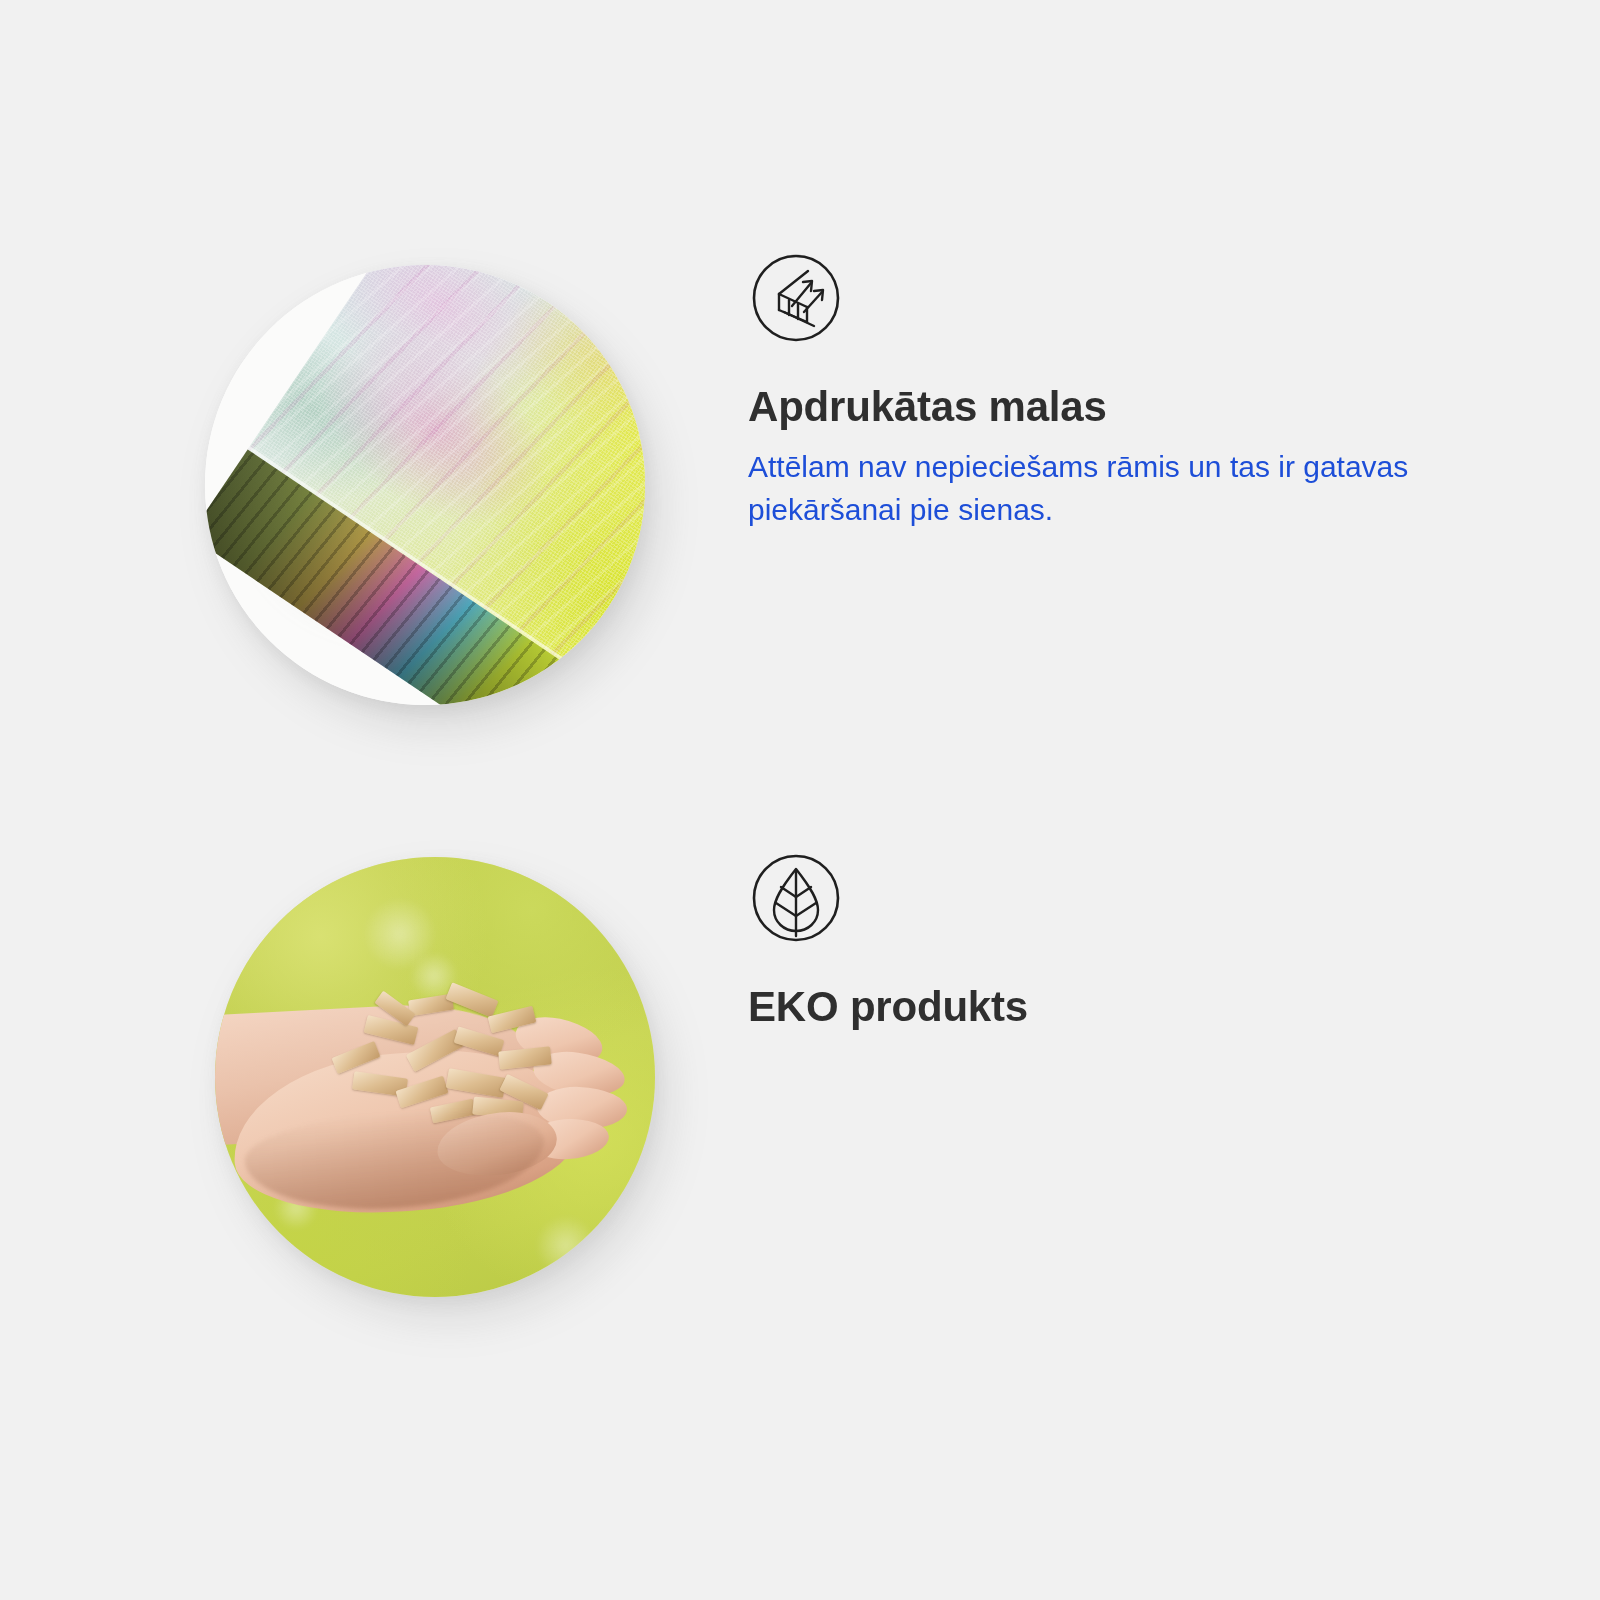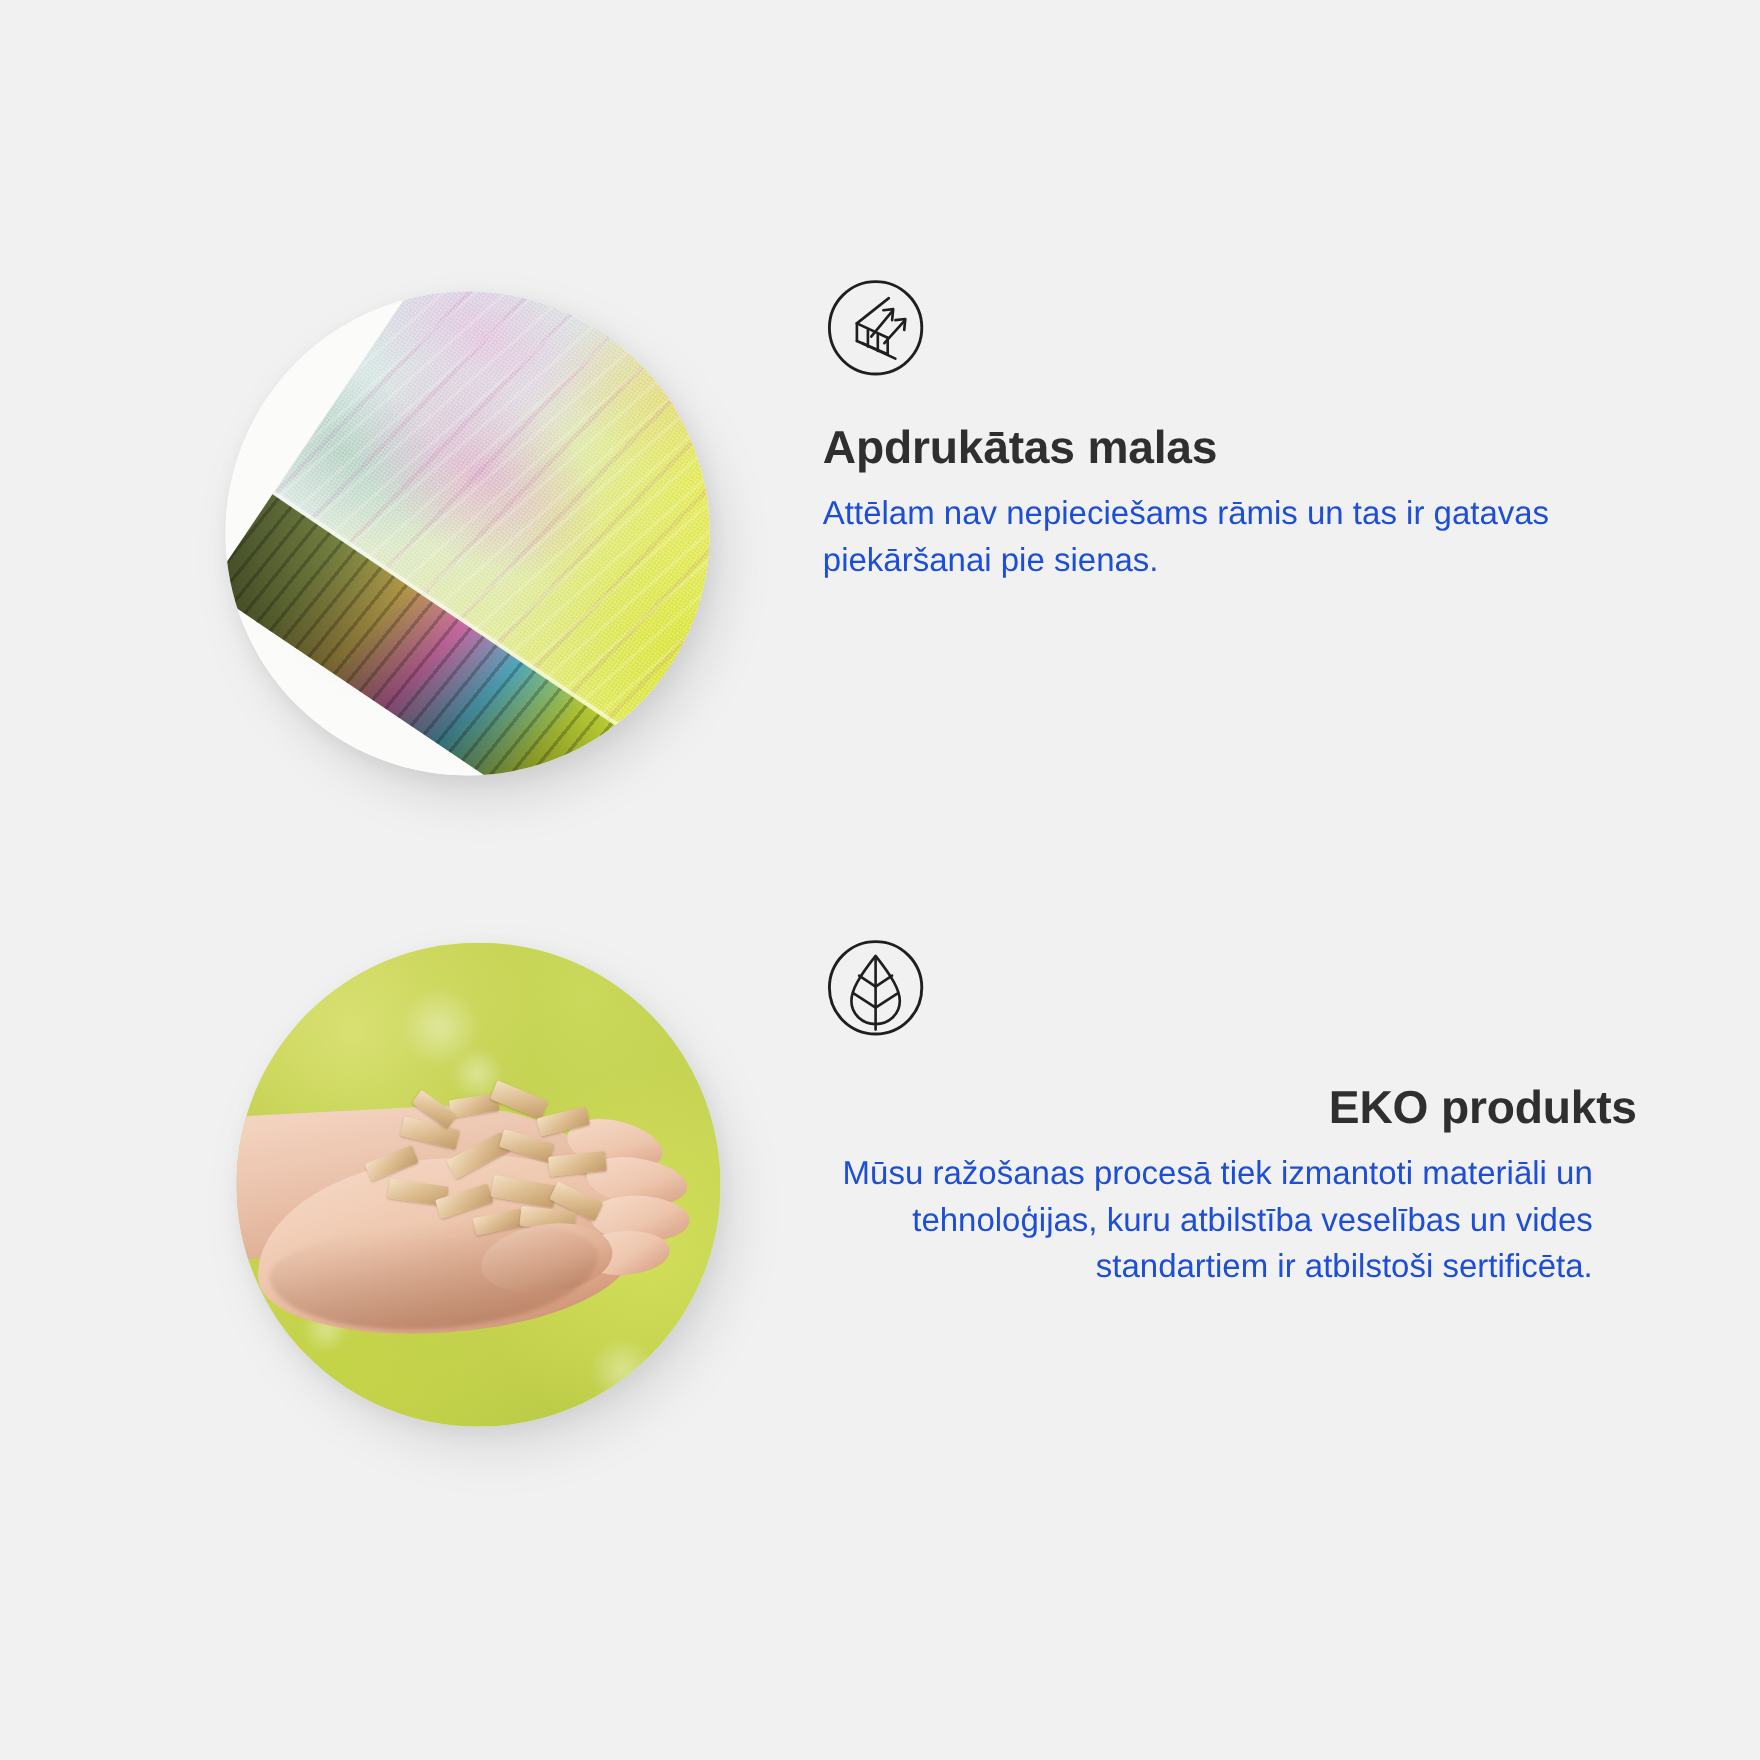--- a/index.html
+++ b/index.html
@@ -23,21 +23,21 @@
     background: #f1f1f1;
   }
 
   
   .feature {
     position: absolute;
     left: 0;
     width: 1600px;
   }
   .feature-1 { top: 250px; height: 500px; }
-  .feature-2 { top: 845px; height: 480px; text-align: right; }
+  .feature-2 { top: 845px; height: 480px; }
 
   
   .media {
     position: absolute;
     border-radius: 50%;
     overflow: hidden;
   }
   .media-1 {
     left: 205px;
     top: 15px;
@@ -362,17 +362,16 @@
             <path d="M48 19 C33 38 26 50 26 60 C26 72 36 81 48 81 C60 81 70 72 70 60 C70 50 63 38 48 19 Z"></path>
             <path d="M48 22 L48 86"></path>
             <path d="M48 47 L33 37"></path>
             <path d="M48 47 L63 37"></path>
             <path d="M48 66 L28 53"></path>
             <path d="M48 66 L68 53"></path>
           </g>
         </svg>
       </span>
       <h2 class="feature-title title-2">EKO produkts</h2>
-      <p class="feature-desc">Mūsu ražošanas procesā tiek izmantoti materiāli un tehnoloģijas, kuru atbilstība veselības un vides standartiem ir atbilstoši sertificēta.</p>
     </div>
   </section>
 
 </div>
 
 </body></html>

